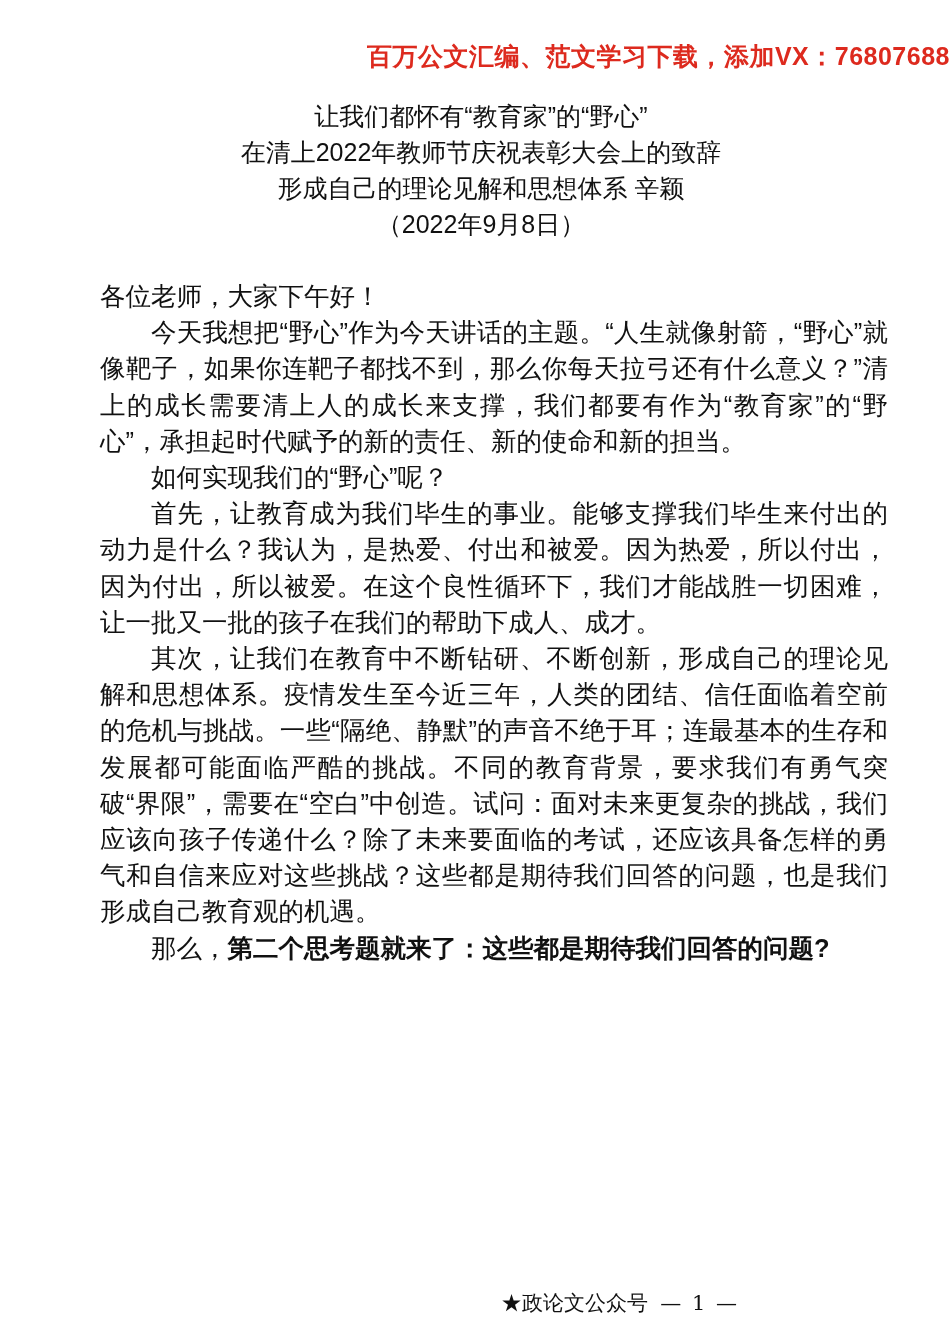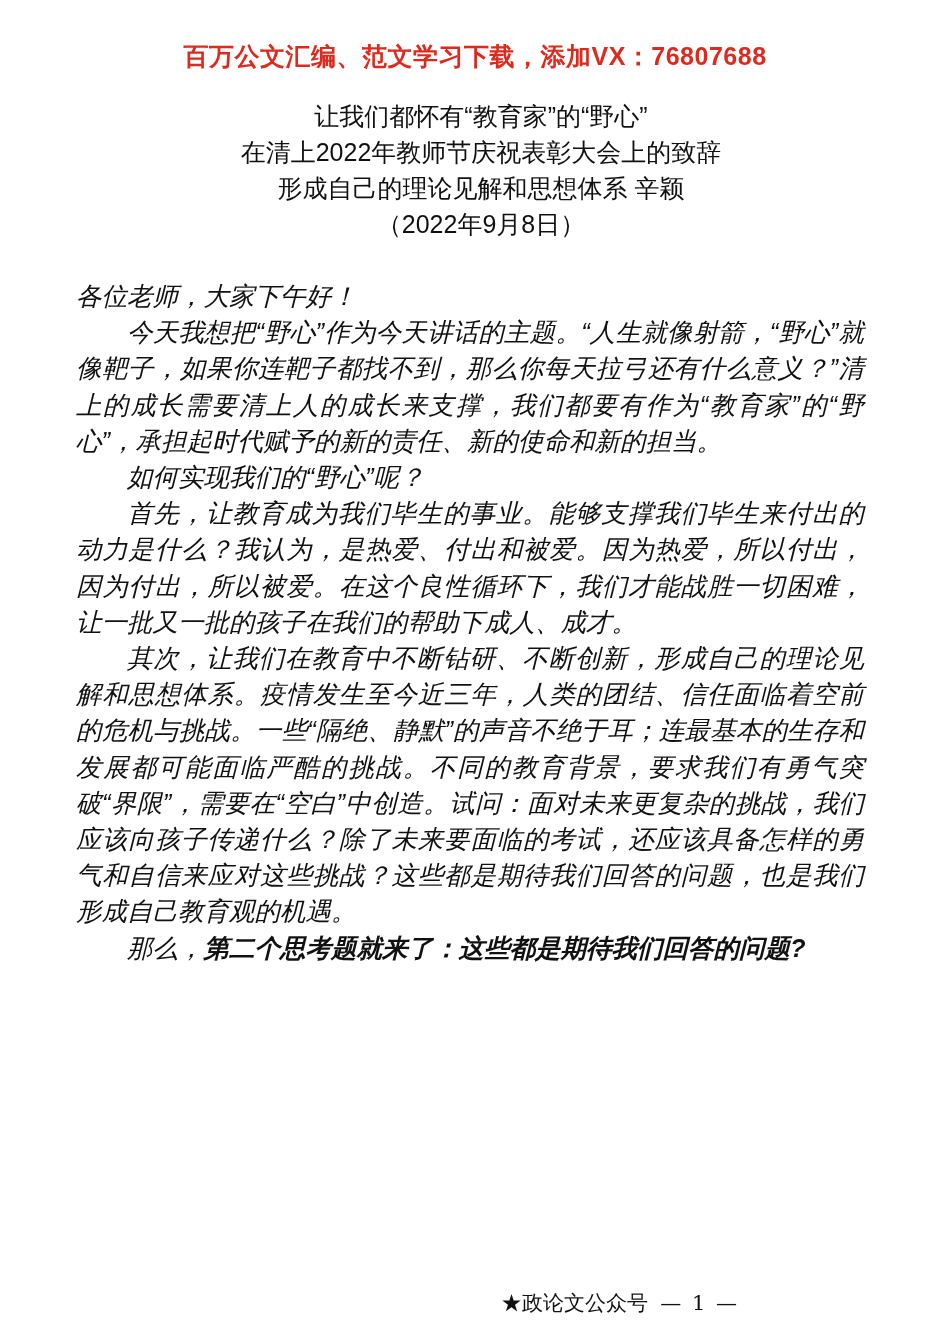--- a/index.html
+++ b/index.html
@@ -19,21 +19,21 @@
     overflow: hidden;
     box-sizing: border-box;
   }
 
   
   .promo-header {
     position: absolute;
     top: 40px;
     left: 0;
     width: 950px;
-    text-align: center;
+    text-align: right;
     font-size: 25px;
     font-weight: 700;
     letter-spacing: 0.5px;
     color: #dd2a1e;
     white-space: nowrap;
   }
 
   
   .title-block {
     position: absolute;
@@ -47,23 +47,22 @@
     line-height: 36px;
     font-weight: 400;
     color: #111111;
     white-space: nowrap;
   }
 
   
   .body-text {
     position: absolute;
     top: 278px;
-    left: 76px;
+    left: 100px;
     width: 788px;
-    font-style: italic;
   }
   .para {
     font-size: 25.5px;
     line-height: 36.2px;
     text-align: justify;
     text-align-last: left;
     text-justify: inter-ideograph;
     color: #111111;
     margin: 0;
     word-break: break-all;

